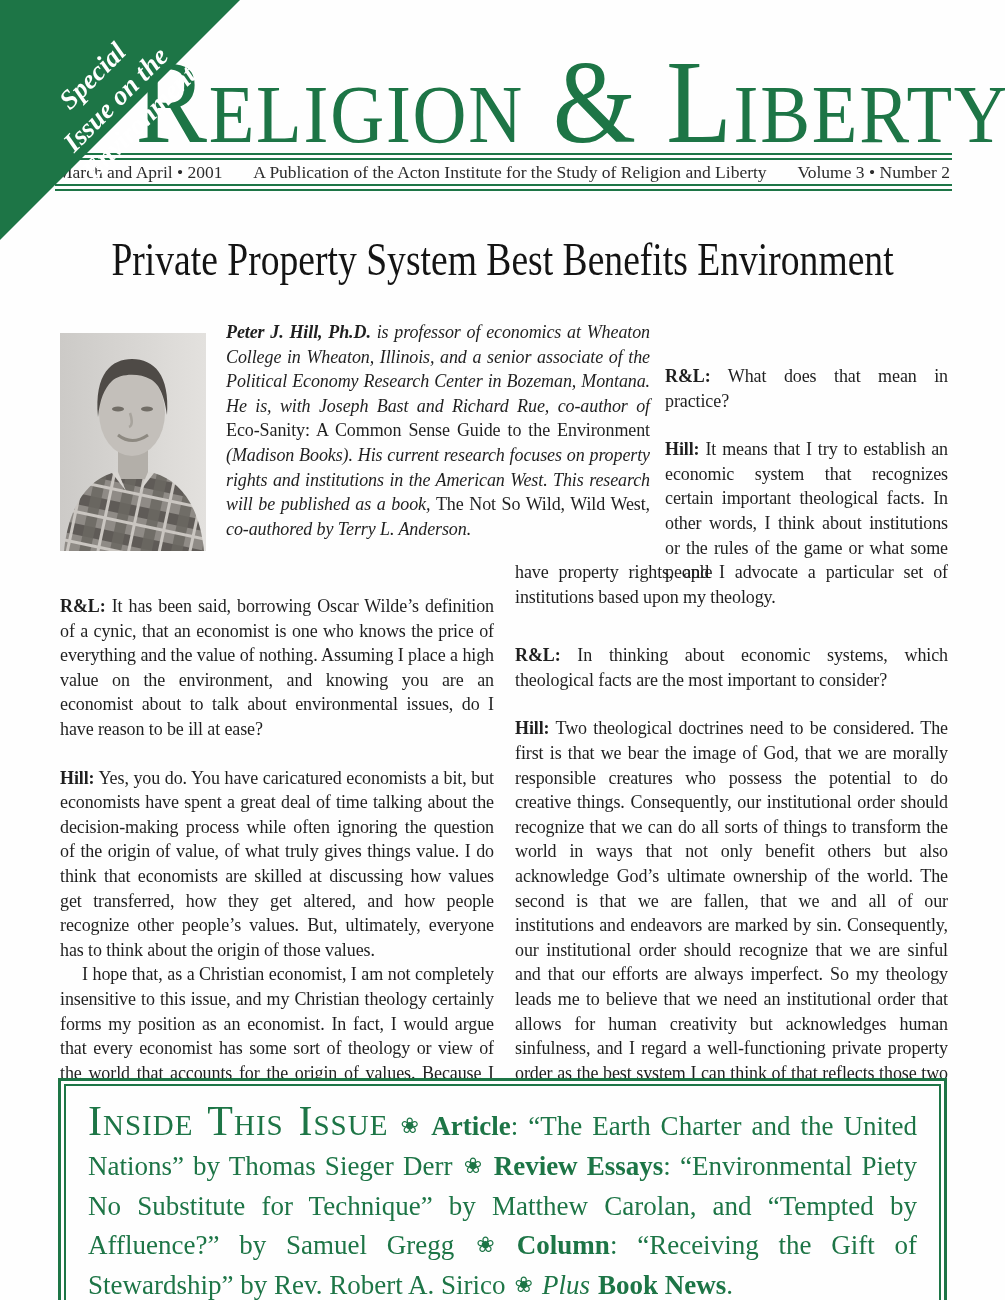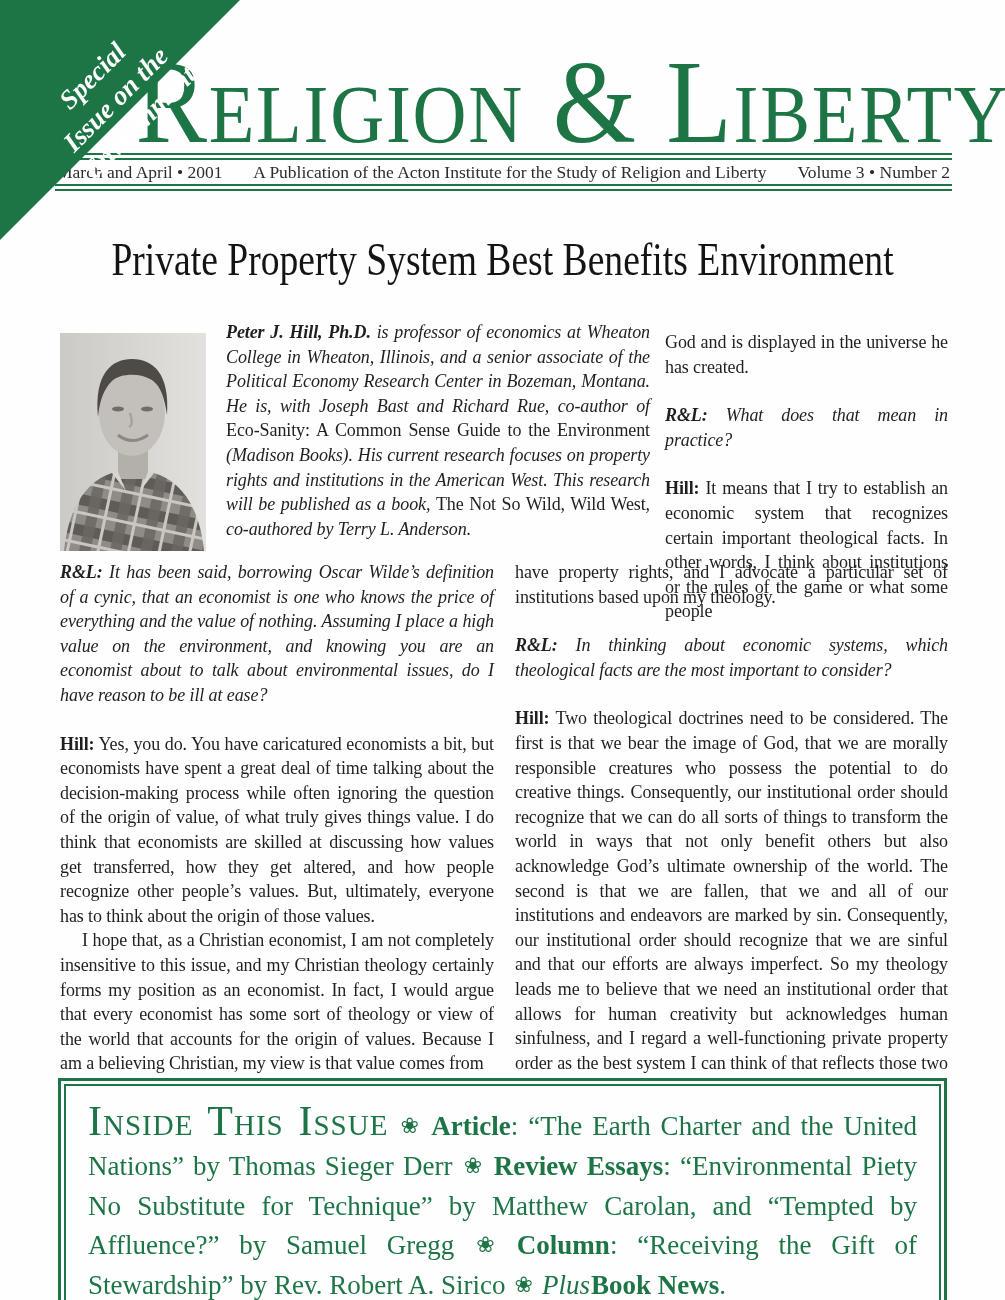--- a/index.html
+++ b/index.html
@@ -66,21 +66,21 @@
   .col{position:absolute;text-align:justify;font-size:18px;line-height:24.6px;letter-spacing:-0.1px;}
   .photo{position:absolute;left:60px;top:333px;width:146px;height:218px;}
   .photo svg{display:block;width:100%;height:100%;}
   .bio{left:226px;top:320px;width:424px;font-style:italic;}
   .bio .roman{font-style:normal;}
   .bio-name{font-weight:bold;}
   .col-top-right{left:665px;top:330px;width:283px;}
   .col-left{left:60px;top:560px;width:434px;}
   .col-right{left:515px;top:560px;width:433px;}
   .para-gap{margin-top:24px;}
-  .q{font-style:italic;}
+  .q{margin-top:34px;}
   .q .qlabel{font-weight:bold;}
   .alabel{font-weight:bold;}
   .indented{text-indent:22px;}
   
   .inside-box{
     position:absolute;left:58px;top:1078px;width:889px;
     border:3px solid var(--accent-green);padding:3px;
     background:var(--page-background);z-index:3;
   }
   .inside-box-inner{
@@ -92,21 +92,21 @@
     text-align:justify;
   }
   .inside-heading{
     font-variant:small-caps;font-size:42px;letter-spacing:1px;
   }
   .ding{
     font-family:"DejaVu Sans",sans-serif;font-size:22px;
     margin:0 9px;position:relative;top:-2px;
   }
   .glabel{font-weight:bold;}
-  .plus{font-style:italic;margin-right:1px;}
+  .plus{font-style:italic;margin-right:8px;}
   .bnews{font-weight:bold;}
 </style>
 </head>
 <body>
 
 <div class="page">
 
   <div class="masthead">Religion &amp; Liberty</div>
 
   <div class="rule-double rule-top"></div>
@@ -153,21 +153,20 @@
       <path d="M70,80 Q74,92 69,94" stroke="#a8a49d" stroke-width="2.5" fill="none"></path>
       <path d="M58,102 Q72,113 88,102" stroke="#8d8981" stroke-width="3" fill="none"></path>
     </svg>
   </div>
 
   <div class="col bio">
     <p><span class="bio-name">Peter J. Hill, Ph.D.</span><span> is professor of economics at Wheaton College in Wheaton, Illinois, and a senior associate of the Political Economy Research Center in Bozeman, Montana. He is, with Joseph Bast and Richard Rue, co-author of </span><span class="roman">Eco-Sanity: A Common Sense Guide to the Environment</span><span> (Madison Books). His current research focuses on property rights and institutions in the American West. This research will be published as a book, </span><span class="roman">The Not So Wild, Wild West</span><span>, co-authored by Terry L. Anderson.</span></p>
   </div>
 
   <div class="col col-top-right">
-    <p>God and is displayed in the universe he has created.</p>
     <p class="q para-gap"><span class="qlabel">R&amp;L:</span><span> What does that mean in practice?</span></p>
     <p class="para-gap"><span class="alabel">Hill:</span><span> It means that I try to establish an economic system that recognizes certain important theological facts. In other words, I think about institutions or the rules of the game or what some people</span></p>
   </div>
 
   <div class="col col-left">
     <p class="q"><span class="qlabel">R&amp;L:</span><span> It has been said, borrowing Oscar Wilde’s definition of a cynic, that an economist is one who knows the price of everything and the value of nothing. Assuming I place a high value on the environment, and knowing you are an economist about to talk about environmental issues, do I have reason to be ill at ease?</span></p>
     <p class="para-gap"><span class="alabel">Hill:</span><span> Yes, you do. You have caricatured economists a bit, but economists have spent a great deal of time talking about the decision-making process while often ignoring the question of the origin of value, of what truly gives things value. I do think that economists are skilled at discussing how values get transferred, how they get altered, and how people recognize other people’s values. But, ultimately, everyone has to think about the origin of those values.</span></p>
     <p class="indented">I hope that, as a Christian economist, I am not completely insensitive to this issue, and my Christian theology certainly forms my position as an economist. In fact, I would argue that every economist has some sort of theology or view of the world that accounts for the origin of values. Because I am a believing Christian, my view is that value comes from</p>
   </div>
 

